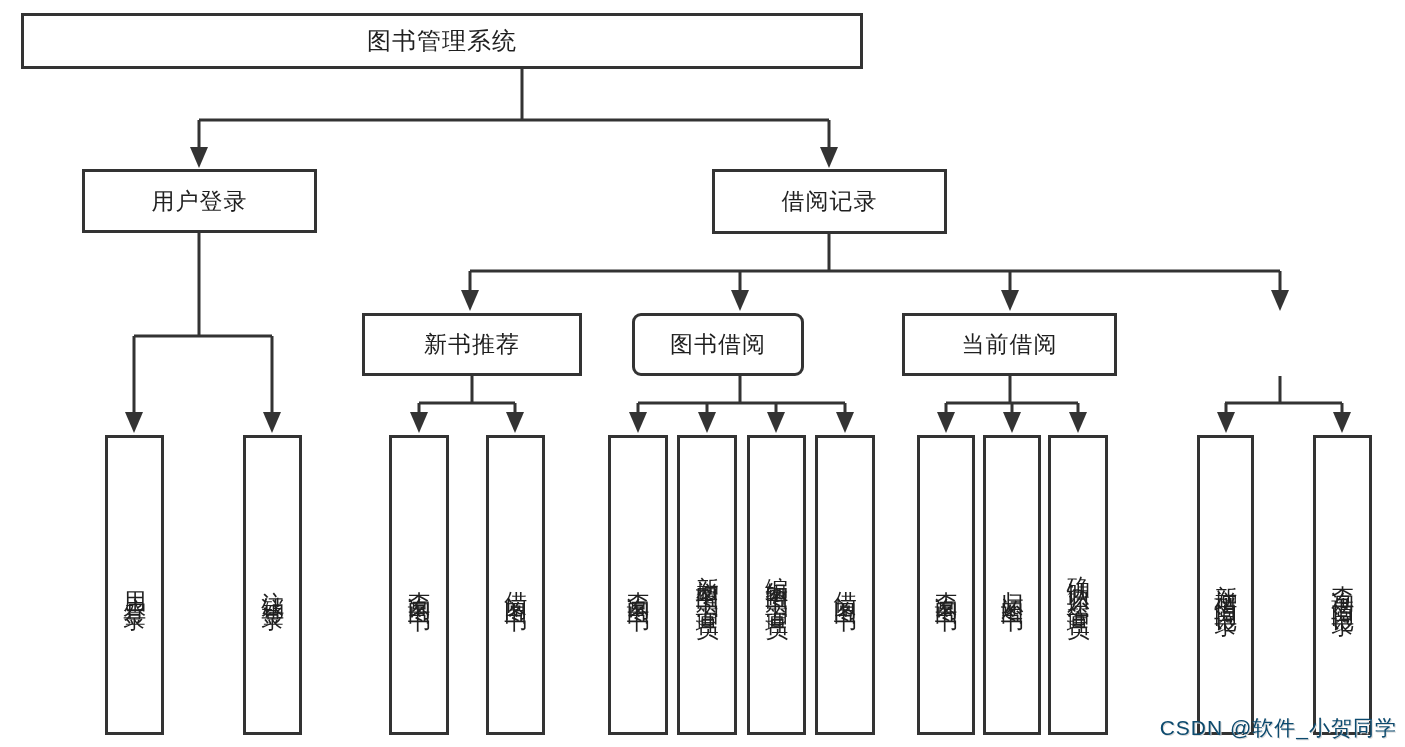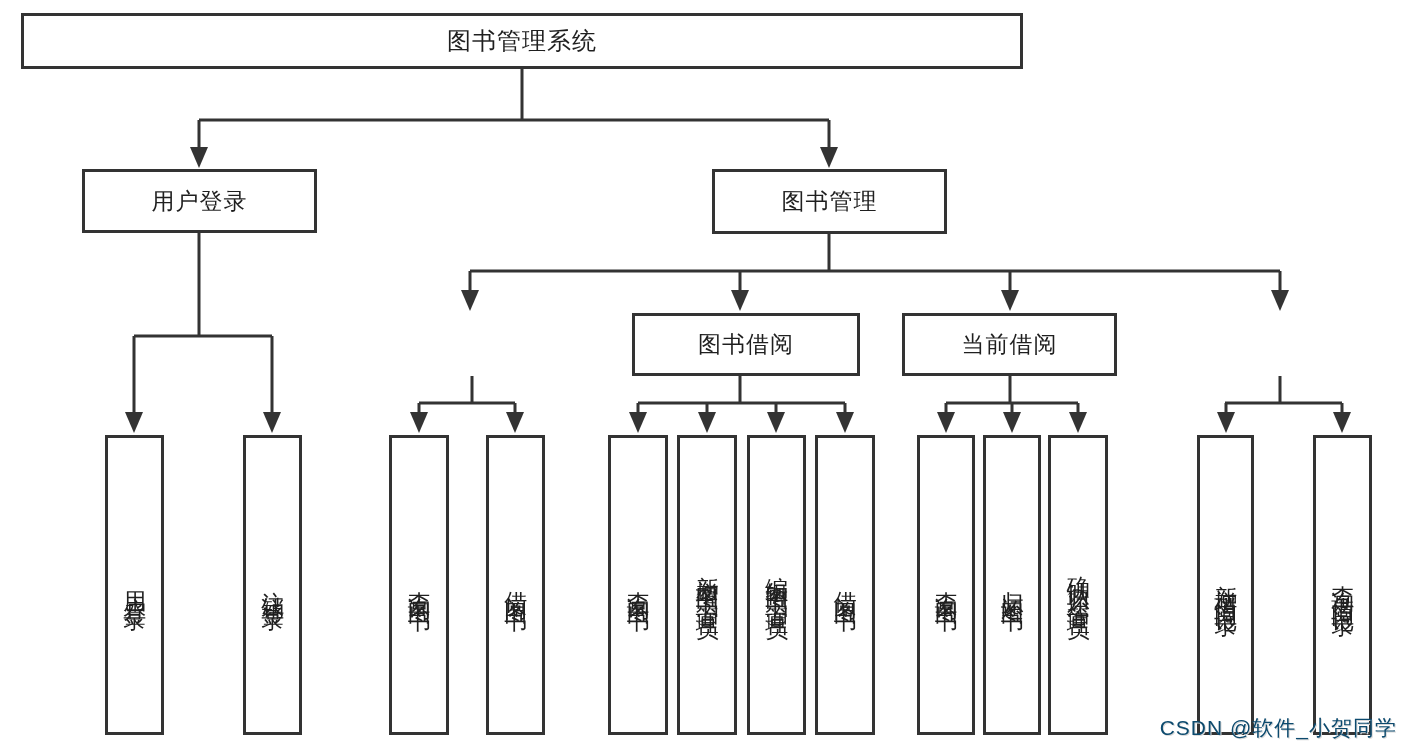--- a/index.html
+++ b/index.html
@@ -71,32 +71,35 @@
       <polygon points="767,412 785,412 776,433"></polygon>
       <polygon points="836,412 854,412 845,433"></polygon>
       <polygon points="937,412 955,412 946,433"></polygon>
       <polygon points="1003,412 1021,412 1012,433"></polygon>
       <polygon points="1069,412 1087,412 1078,433"></polygon>
       <polygon points="1217,412 1235,412 1226,433"></polygon>
       <polygon points="1333,412 1351,412 1342,433"></polygon>
     </g>
   </svg>
 
-  <div class="box h1" style="left:21px;top:13px;width:1002px;height:56px;">
+  <div class="box h1" style="left:21px;top:13px;width:842px;height:56px;">
     <span>图书管理系统</span>
   </div>
 
   <div class="box h2" style="left:82px;top:169px;width:235px;height:64px;">
     <span>用户登录</span>
   </div>
   <div class="box h2" style="left:712px;top:169px;width:235px;height:65px;">
-    <span>图书管理</span>
+    <span>借阅记录</span>
   </div>
 
-  <div class="box h2" style="left:632px;top:313px;width:228px;height:63px;">
+  <div class="box h2" style="left:362px;top:313px;width:220px;height:63px;">
+    <span>新书推荐</span>
+  </div>
+  <div class="box h2" style="left:632px;top:313px;width:172px;height:63px;border-radius:9px;">
     <span>图书借阅</span>
   </div>
   <div class="box h2" style="left:902px;top:313px;width:215px;height:63px;">
     <span>当前借阅</span>
   </div>
 
   <div class="box vbox" style="left:105px;top:435px;width:59px;height:300px;">
     <span>用户登录</span>
   </div>
   <div class="box vbox" style="left:243px;top:435px;width:59px;height:300px;">

